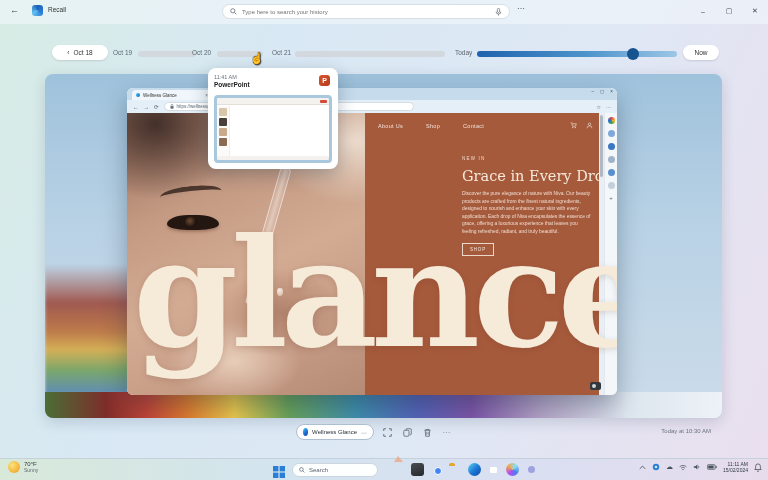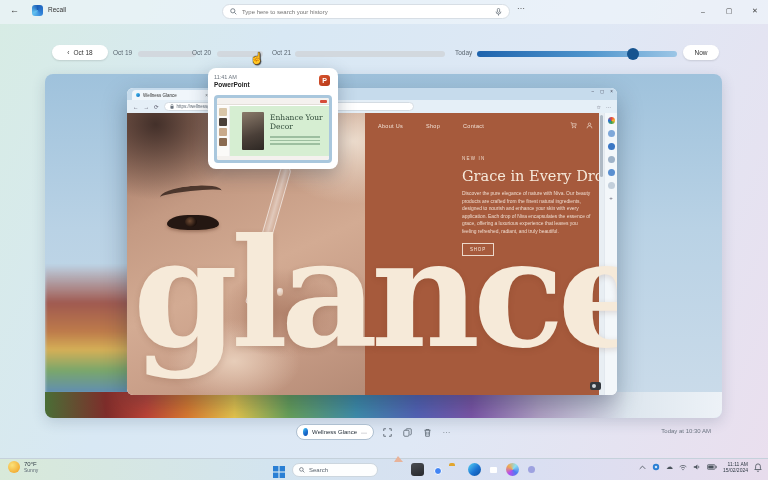--- a/index.html
+++ b/index.html
@@ -349,29 +349,20 @@
         <div class="ppt-chrome">
           <span class="ppt-close"></span>
         </div>
         <div class="ppt-body">
           <div class="ppt-rail">
             <span style="background:#d9c6a8;"></span>
             <span style="background:#4a3f38;"></span>
             <span style="background:#c9a98a;"></span>
             <span style="background:#8a6a50;"></span>
           </div>
-          <div class="ppt-slide">
-            <div class="ppt-slide-photo"></div>
-            <div class="ppt-slide-title">Enhance Your Decor</div>
-            <div class="ppt-slide-lines">
-                <i></i>
-                <i></i>
-                <i></i>
-              </div>
-          </div>
         </div>
         <div class="ppt-foot"></div>
       </div>
     </div>
   </div>
 
   <div class="footer-pill">
     <span class="edge-dot"></span>
     <b>Wellness Glance</b>
     <i>⋯</i>

